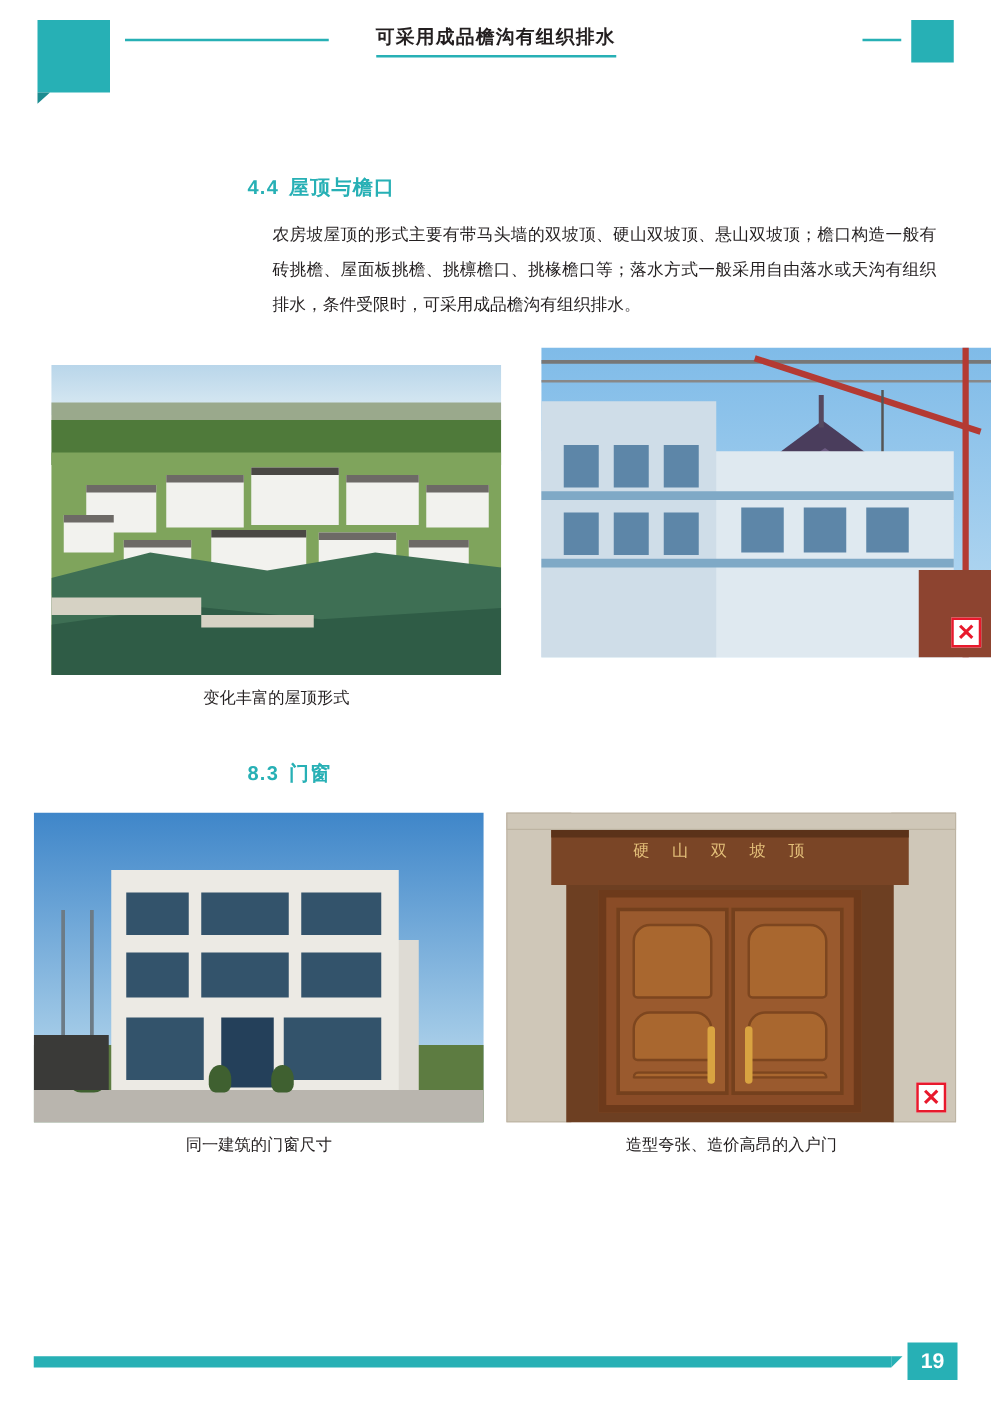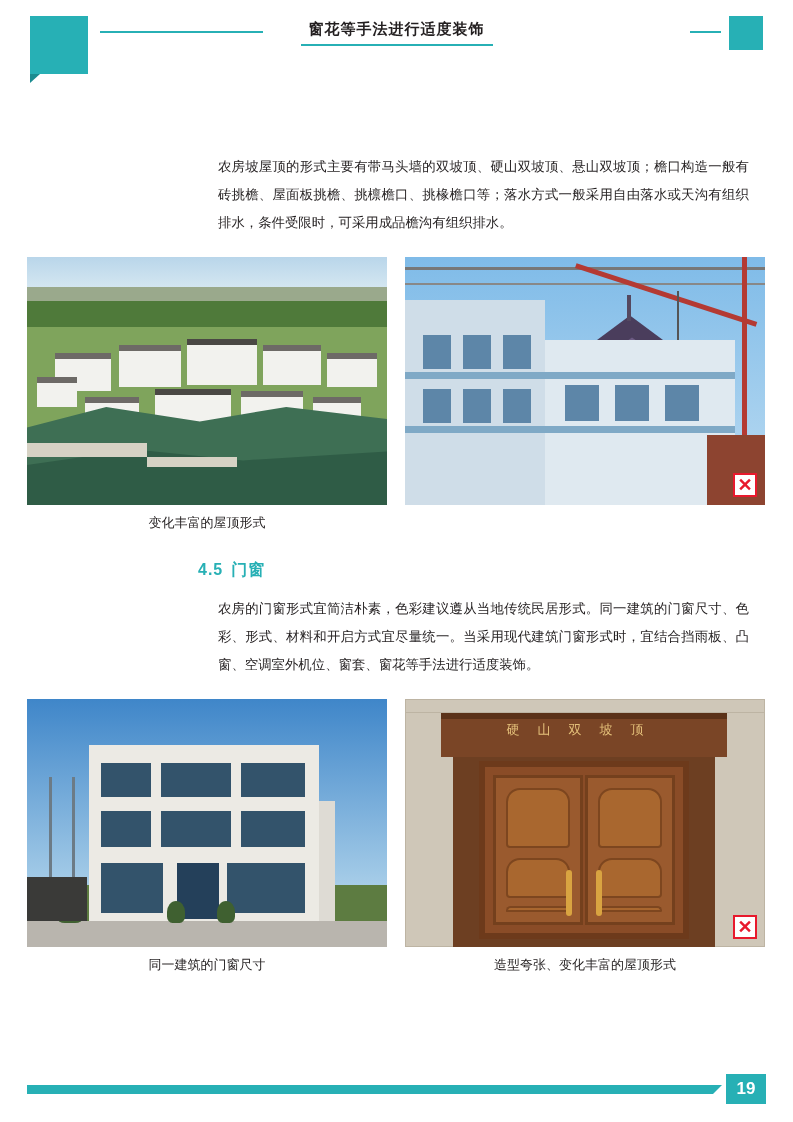--- a/index.html
+++ b/index.html
@@ -210,34 +210,37 @@
     align-items: center;
     justify-content: center;
   }
 </style>
 </head>
 <body>
 
 <div class="header">
   <div class="hdr-square-left"></div>
   <div class="hdr-rule left"></div>
-  <div class="hdr-title">窗花等手法进行适度装饰</div>
+  <div class="hdr-title">可采用成品檐沟有组织排水</div>
   <div class="hdr-title-underline"></div>
   <div class="hdr-rule right"></div>
   <div class="hdr-square-right"></div>
 </div>
 
 <div class="content">
 
   <div>
+    <div class="section-title">
+      <span class="num">4.4</span><span>屋顶与檐口</span>
+    </div>
     <p class="para">农房坡屋顶的形式主要有带马头墙的双坡顶、硬山双坡顶、悬山双坡顶；檐口构造一般有砖挑檐、屋面板挑檐、挑檩檐口、挑椽檐口等；落水方式一般采用自由落水或天沟有组织排水，条件受限时，可采用成品檐沟有组织排水。</p>
 
     <div class="fig-row">
 
-      <figure class="fig" style="margin:0;">
+      <figure class="fig" style="margin:14px;">
         <div class="fig-img">
           <div class="art">
             <div class="a-sky"></div>
             <div class="a-far"></div>
             <div class="a-trees"></div>
             <div class="a-ground"></div>
 
             <div class="house" style="left:28px; top:96px; width:56px; height:38px;"></div>
             <div class="house" style="left:92px; top:88px; width:62px; height:42px;"></div>
             <div class="house dark" style="left:160px; top:82px; width:70px; height:46px;"></div>
@@ -287,23 +290,22 @@
           </div>
           <div class="badge-x">✕</div>
         </div>
       </figure>
 
     </div>
   </div>
 
   <div style="margin-top:28px;">
     <div class="section-title">
-      <span class="num">4.5</span><span>门窗</span>
+      <span class="num">8.3</span><span>门窗</span>
     </div>
-    <p class="para">农房的门窗形式宜简洁朴素，色彩建议遵从当地传统民居形式。同一建筑的门窗尺寸、色彩、形式、材料和开启方式宜尽量统一。当采用现代建筑门窗形式时，宜结合挡雨板、凸窗、空调室外机位、窗套、窗花等手法进行适度装饰。</p>
 
     <div class="fig-row">
 
       <figure class="fig" style="margin:0;">
         <div class="fig-img">
           <div class="art">
             <div class="c-sky"></div>
             <div class="c-grass"></div>
             <div class="c-road"></div>
             <div class="c-tower"></div>
@@ -347,21 +349,21 @@
               <div class="d-leaf" style="right:8px;">
                 <div class="d-panel" style="left:10px; top:10px; right:10px; height:60px;"></div>
                 <div class="d-panel" style="left:10px; top:80px; right:10px; height:40px;"></div>
                 <div class="d-panel" style="left:10px; top:128px; right:10px; bottom:10px;"></div>
                 <div class="d-handle" style="left:8px; top:92px;"></div>
               </div>
             </div>
           </div>
           <div class="badge-x">✕</div>
         </div>
-        <figcaption class="fig-cap">造型夸张、变化丰富的屋顶形式</figcaption>
+        <figcaption class="fig-cap">造型夸张、造价高昂的入户门</figcaption>
       </figure>
 
     </div>
   </div>
 
 </div>
 
 <div class="footer">
   <div class="ftr-bar"></div>
   <div class="ftr-page">19</div>

